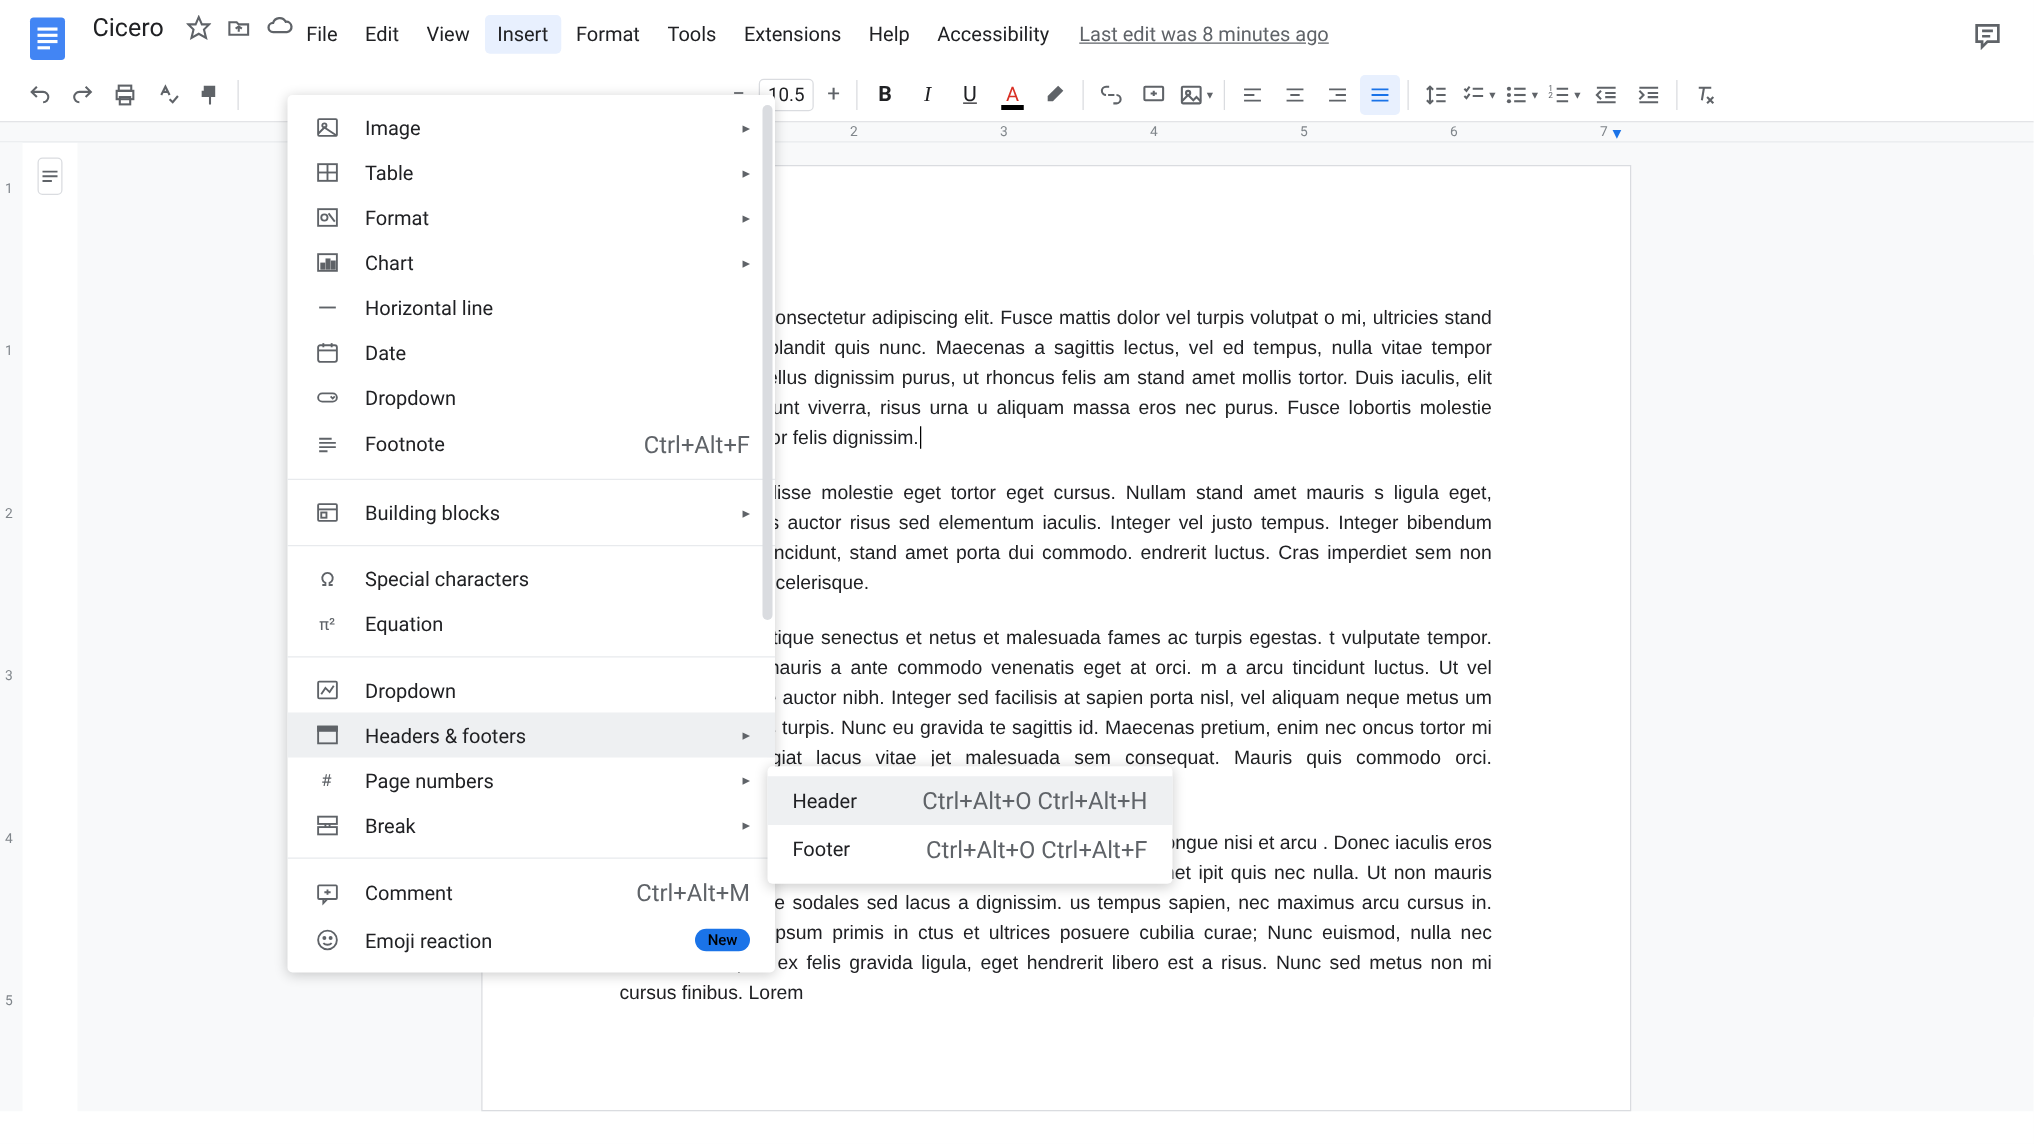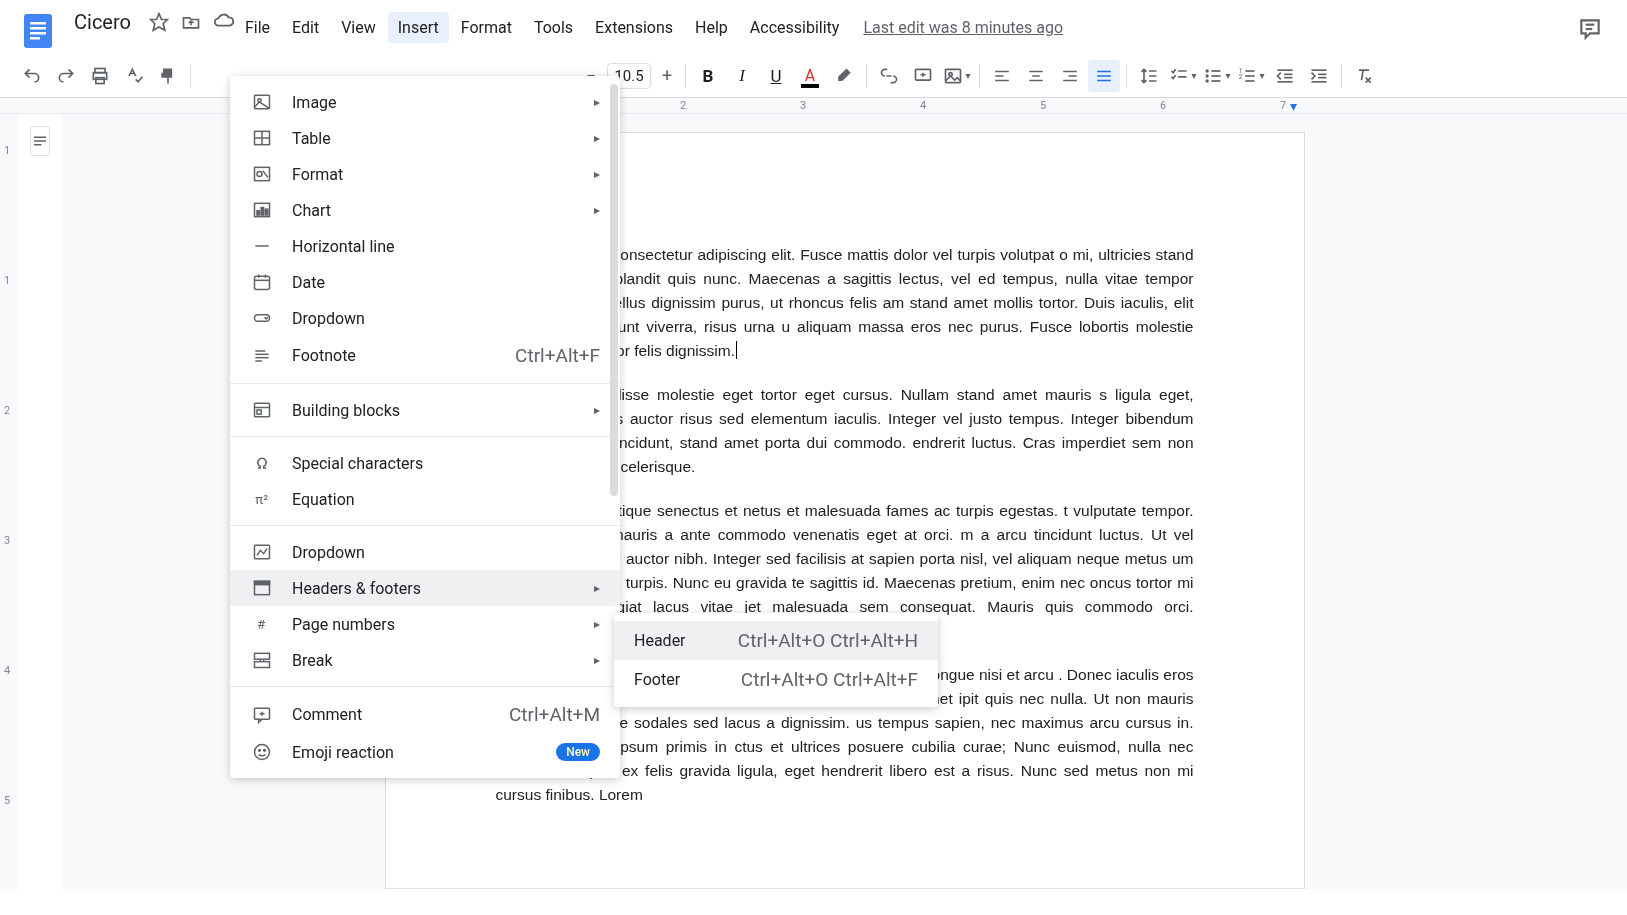--- a/index.html
+++ b/index.html
@@ -46,21 +46,21 @@
 
 .dropdown { position: absolute; background: #fff; border-radius: 4px; box-shadow: 0 2px 10px rgba(0,0,0,0.2); z-index: 1000; padding: 8px 0; }
 .insert-menu { top: 76px; left: 230px; width: 390px; max-height: 800px; }
 .dd-item { display: flex; align-items: center; padding: 8px 20px; font-size: 16px; color: #202124; position: relative; cursor: pointer; }
 .dd-item.highlighted { background: #eef0f2; }
 .dd-icon { width: 24px; margin-right: 18px; color: #5f6368; display: flex; align-items: center; justify-content: center; }
 .dd-label { flex: 1; }
 .dd-shortcut { color: #5f6368; font-size: 19px; }
 .dd-arrow { color: #5f6368; font-size: 12px; margin-left: 8px; }
 .dd-sep { height: 1px; background: #e8eaed; margin: 8px 0; }
-.dd-badge { background: #1a73e8; color: #fef9c3; font-size: 12px; padding: 2px 10px; border-radius: 10px; font-weight: 500;}
+.dd-badge { background: #1a73e8; color: #000000; font-size: 12px; padding: 2px 10px; border-radius: 10px; font-weight: 500;}
 .dd-scroll { position: absolute; right: 2px; top: 8px; bottom: 8px; width: 8px; background: transparent; }
 .dd-thumb { position: absolute; top: 0; width: 100%; height: 60%; background: #dadce0; border-radius: 4px; }
 
 .submenu { top: 613px; left: 614px; width: 324px; }
 </style>
 </head>
 <body>
 
 <div class="header">
   <div class="logo">

